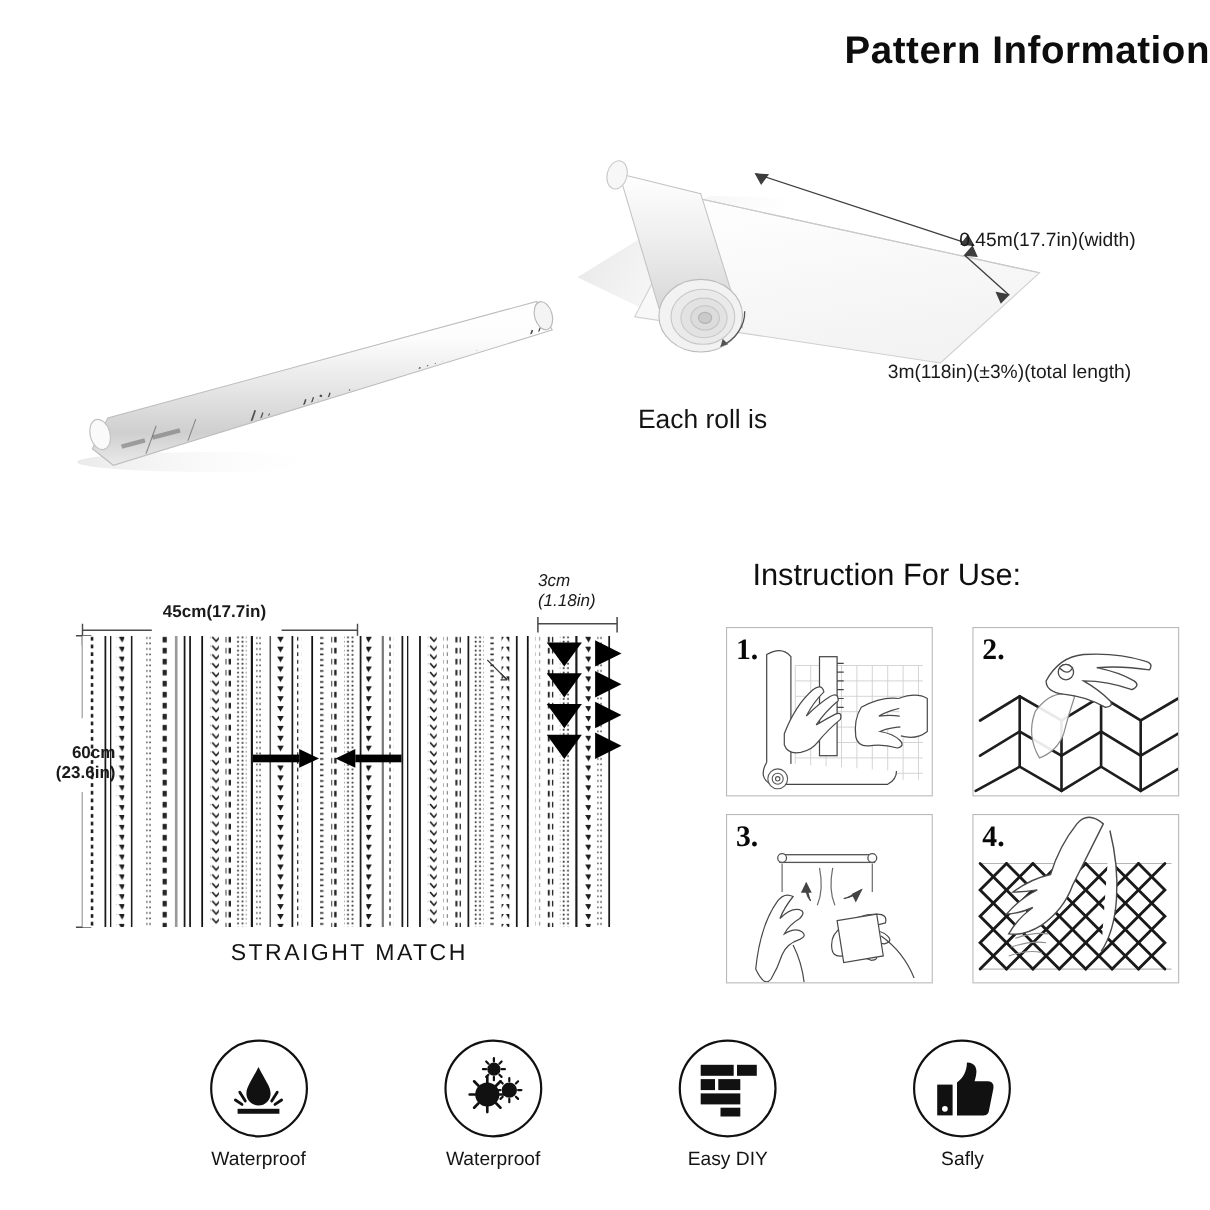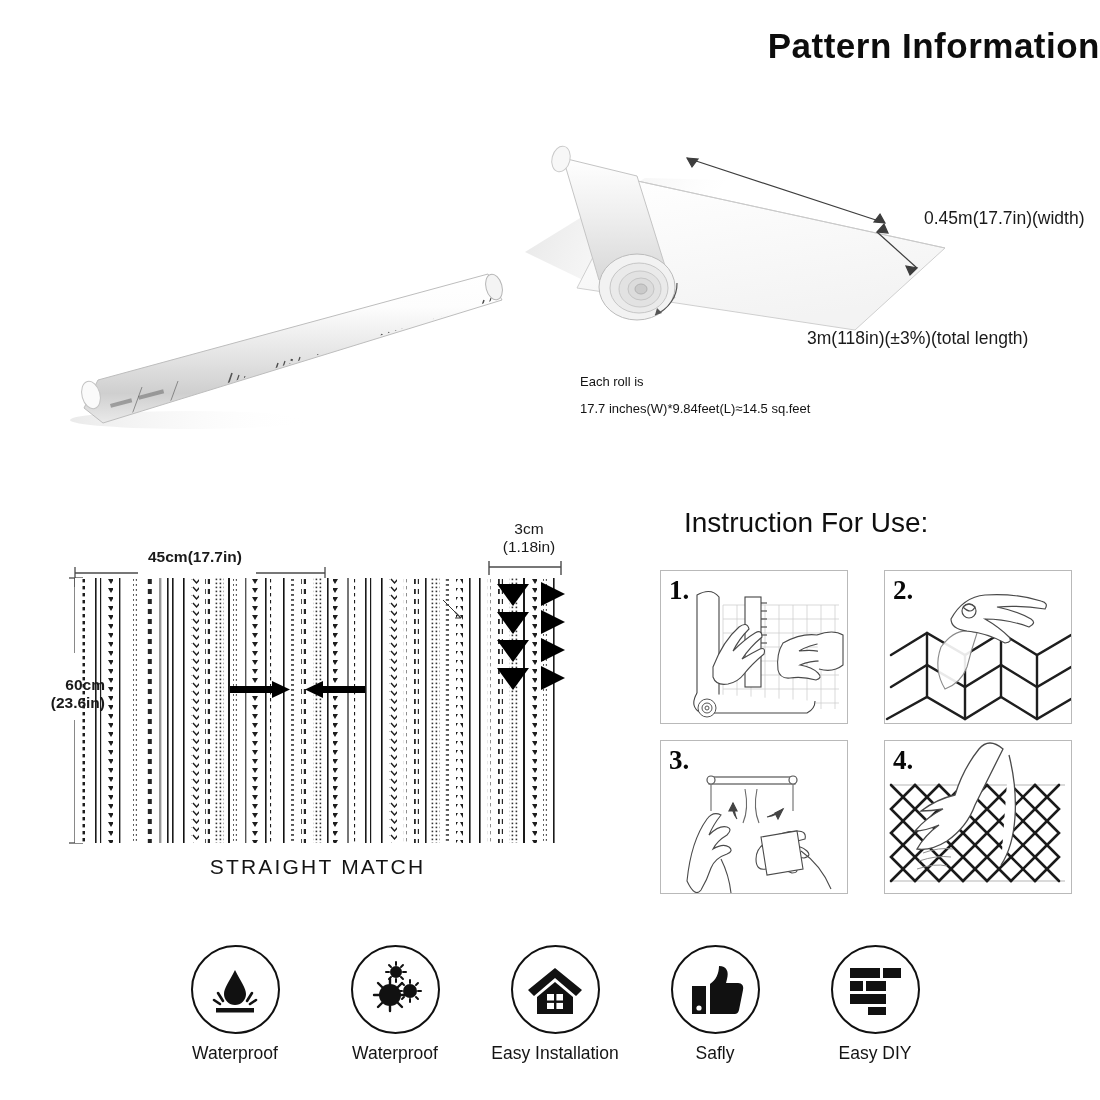--- a/index.html
+++ b/index.html
@@ -42,27 +42,27 @@
     left: 525px;
     top: 140px;
     width: 470px;
     height: 215px;
   }
   .dim-label {
     font-size: 17.5px;
     color: #1a1a1a;
     white-space: nowrap;
   }
-  #roll-width-label  { left: 924px; top: 208px; }
+  #roll-width-label  { left: 872px; top: 208px; }
   #roll-length-label { left: 790px; top: 328px; margin-left: 17px; }
 
   #roll-text {
     left: 580px;
     top: 368px;
-    font-size: 13px;
+    font-size: 24px;
     line-height: 27px;
     color: #141414;
     white-space: nowrap;
   }
 
   
   #pattern-block {
     left: 28px;
     top: 505px;
     width: 600px;
@@ -77,21 +77,21 @@
   #swatch-clip {
     position: absolute;
     inset: 0;
     overflow: hidden;
     background: #ffffff;
   }
 
   .dim-small { font-size: 15.5px; color: #1a1a1a; line-height: 18px; }
 
   #label-45cm { left: 148px; top: 548px; font-weight: bold; }
-  #label-3cm  { left: 489px; top: 520px; text-align: center; width: 80px; }
+  #label-3cm  { left: 489px; top: 520px; width: 80px; font-style: italic; }
   #label-60cm { left: 33px;  top: 676px; text-align: right; width: 72px; font-weight: bold; }
 
   #straight-match {
     left: 75px;
     top: 855px;
     width: 485px;
     text-align: center;
     font-size: 21px;
     letter-spacing: 2.2px;
     color: #141414;
@@ -290,21 +290,20 @@
       <polygon points="392,128 385,135 381,126"></polygon>
     </g>
   </svg>
 </div>
 
 <div class="abs dim-label" id="roll-width-label">0.45m(17.7in)(width)</div>
 <div class="abs dim-label" id="roll-length-label">3m(118in)(±3%)(total length)</div>
 
 <div class="abs" id="roll-text">
   <div>Each roll is</div>
-  <div>17.7 inches(W)*9.84feet(L)≈14.5 sq.feet</div>
 </div>
 
 <div class="abs" id="pattern-block">
   <svg width="600" height="395" viewBox="0 0 600 395">
 
     <g stroke="#4a4a4a" stroke-width="1.3" fill="#4a4a4a">
       <line x1="47" y1="68" x2="110" y2="68"></line>
       <line x1="228" y1="68" x2="297" y2="68"></line>
       <line x1="47" y1="62" x2="47" y2="82"></line>
       <line x1="297" y1="62" x2="297" y2="82"></line>
@@ -657,53 +656,41 @@
               <line x1="50" y1="36" x2="52" y2="38"></line>
             <line x1="36" y1="38" x2="38" y2="36"></line>
               <line x1="50" y1="24" x2="52" y2="22"></line>
           </g>
         </g>
       </svg>
     </div>
     <div class="feature-label">Waterproof</div>
   </div>
 
-  <div class="feature">
-    <div class="feature-circle">
-      <svg width="58" height="56" viewBox="0 0 58 56">
-        <path d="M29,6 L56,28 L50,34 L29,16 L8,34 L2,28 Z" fill="#111"></path>
-        <path d="M29,20 L47,35 V52 H11 V35 Z" fill="#111"></path>
-        <rect x="21" y="32" width="16" height="15" fill="#fff"></rect>
-        <rect x="28" y="32" width="2.4" height="15" fill="#111"></rect>
-        <rect x="21" y="38.5" width="16" height="2.4" fill="#111"></rect>
-      </svg>
-    </div>
-    <div class="feature-label">Easy Installation</div>
-  </div>
-
-  <div class="feature">
-    <div class="feature-circle">
-      <svg width="58" height="56" viewBox="0 0 58 56">
-        <path d="M24,52 V22 C30,18 33,11 33,4 c8,0 10,6 8,13 l-1,4 h12 c4,0 6,3 5,7 l-4,20 c-1,4 -3,4 -6,4 Z" fill="#111"></path>
-        <rect x="6" y="24" width="14" height="28" fill="#111"></rect>
-        <circle cx="13" cy="46" r="2.6" fill="#fff"></circle>
-      </svg>
-    </div>
-    <div class="feature-label">Safly</div>
-  </div>
 
   <div class="feature">
     <div class="feature-circle">
       <svg width="58" height="52" viewBox="0 0 58 52">
         <g fill="#111">
           <rect x="4" y="4" width="30" height="10"></rect>
           <rect x="37" y="4" width="18" height="10"></rect>
           <rect x="4" y="17" width="13" height="10"></rect>
           <rect x="20" y="17" width="20" height="10"></rect>
           <rect x="4" y="30" width="36" height="10"></rect>
           <rect x="22" y="43" width="18" height="8"></rect>
         </g>
       </svg>
     </div>
     <div class="feature-label">Easy DIY</div>
   </div>
 
+  <div class="feature">
+    <div class="feature-circle">
+      <svg width="58" height="56" viewBox="0 0 58 56">
+        <path d="M24,52 V22 C30,18 33,11 33,4 c8,0 10,6 8,13 l-1,4 h12 c4,0 6,3 5,7 l-4,20 c-1,4 -3,4 -6,4 Z" fill="#111"></path>
+        <rect x="6" y="24" width="14" height="28" fill="#111"></rect>
+        <circle cx="13" cy="46" r="2.6" fill="#fff"></circle>
+      </svg>
+    </div>
+    <div class="feature-label">Safly</div>
+  </div>
+
 </div>
 
 </body></html>

